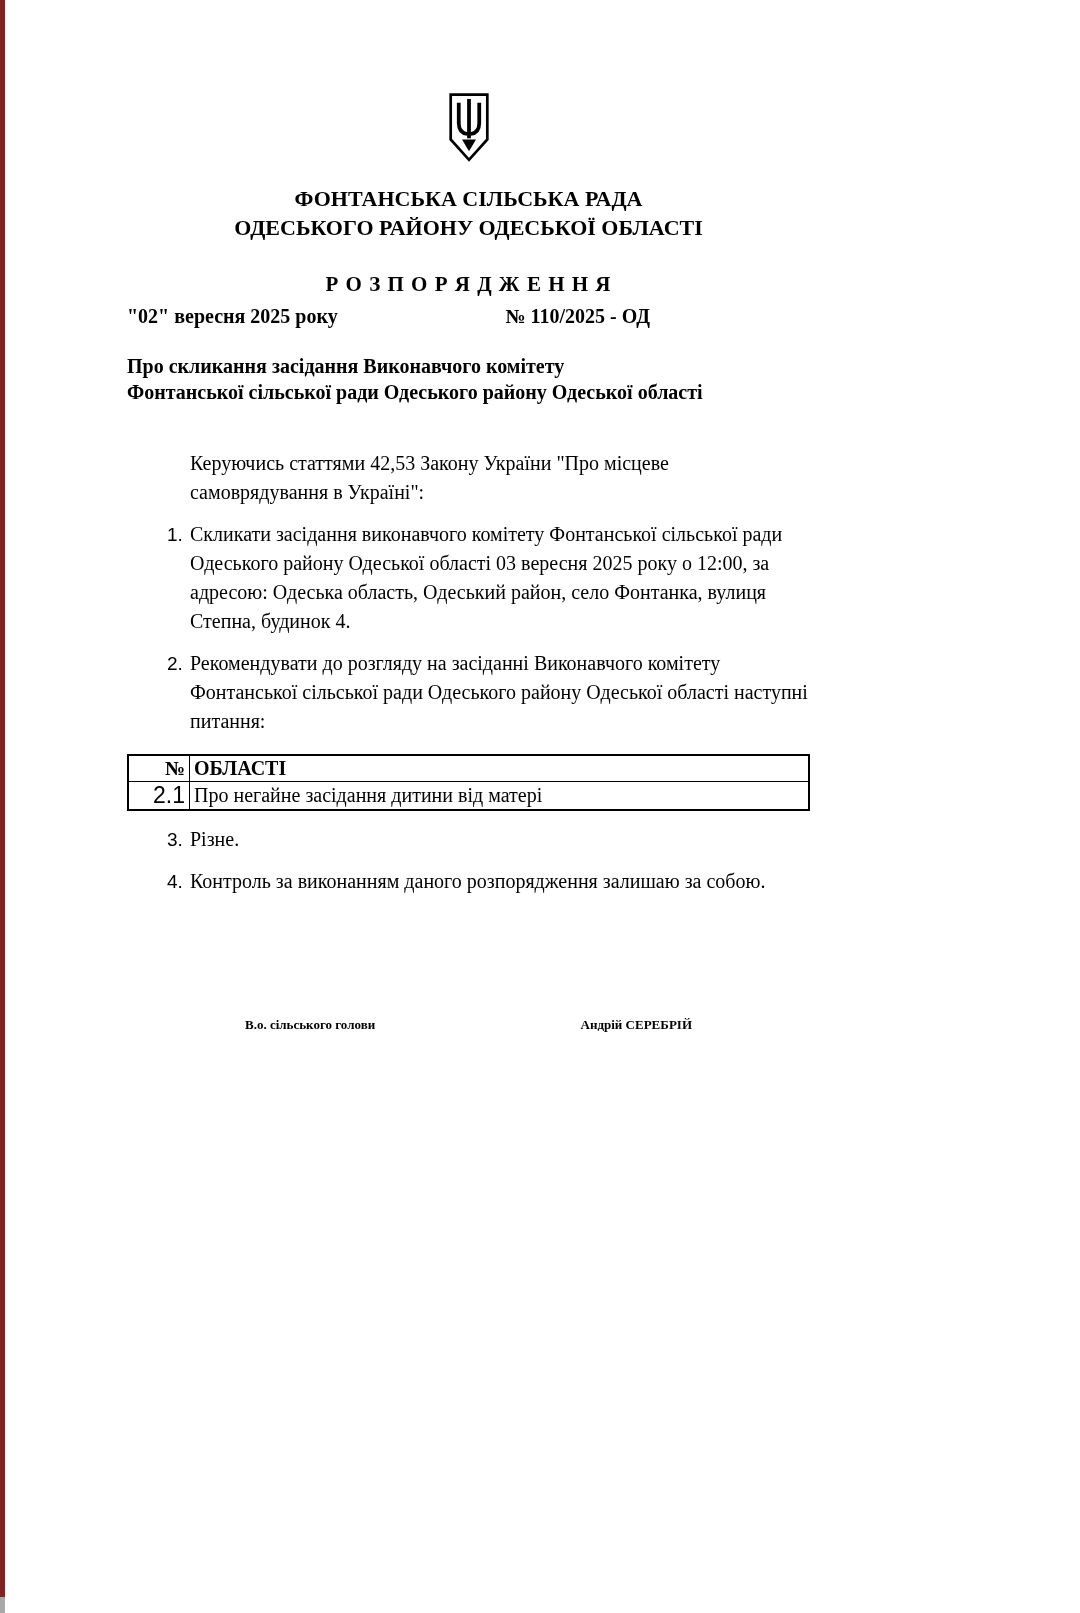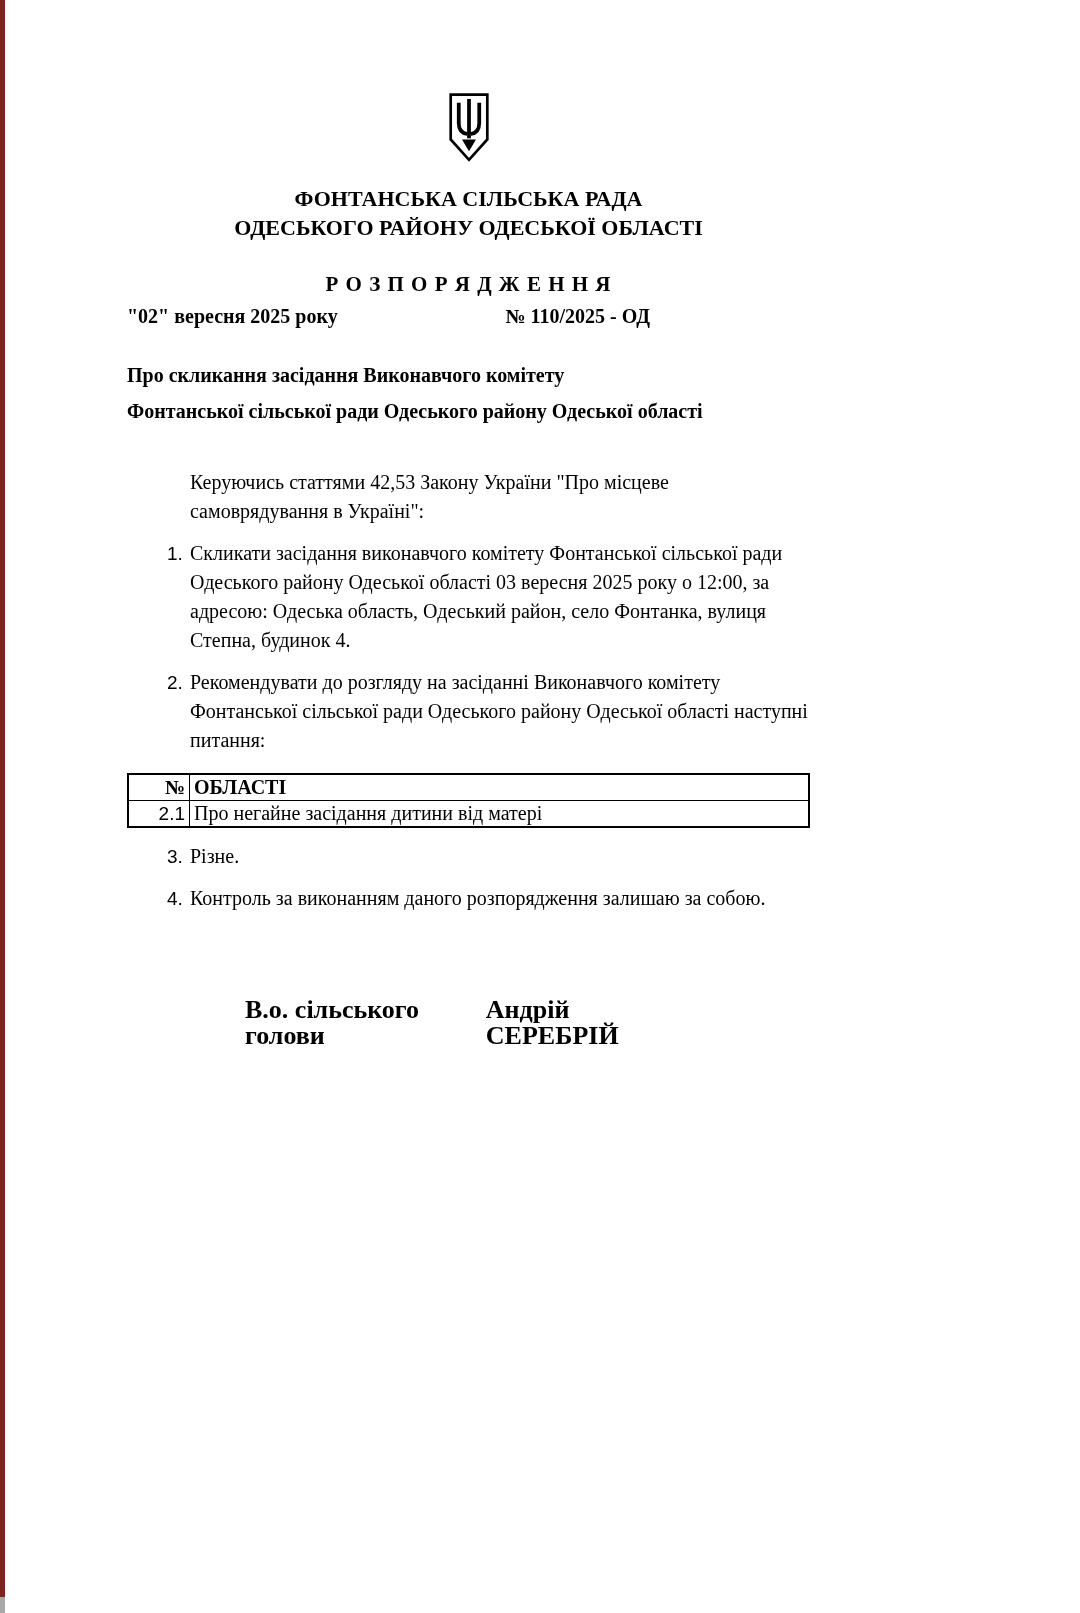--- a/index.html
+++ b/index.html
@@ -28,22 +28,22 @@
     letter-spacing:1px;
   }
 
   .date-row{
     margin-top:4px; margin-right:160px;
     display:flex; justify-content:space-between;
     font-weight:bold; font-size:20px; line-height:28px;
   }
 
   .subject{ font-weight:bold; font-size:20px; line-height:26px; }
-  .subject-1{margin-top:32px;}
-  .subject-2{margin-top:10px;}
+  .subject-1{margin-top:23px;}
+  .subject-2{}
 
   .preamble{
     margin-top:44px; padding-left:63px;
     font-size:20px; line-height:29px;
   }
 
   .item{ position:relative; padding-left:63px; margin-top:13px;
          font-size:20px; line-height:29px; }
   .item .num{
     position:absolute; left:40px; top:0;
@@ -54,29 +54,29 @@
     margin-top:18px; width:100%;
     border-collapse:collapse; border:2px solid #000;
     font-size:20px;
   }
   table.qtable th, table.qtable td{
     border:1px solid #000; padding:0 4px; height:25px; vertical-align:middle;
   }
   table.qtable .col-num{ width:52px; text-align:right; }
   table.qtable th{ font-weight:bold; text-align:left; }
   table.qtable td.col-num{
-    font-family:"Liberation Sans", sans-serif; font-size:19px; font-weight:normal;
+    font-family:"Liberation Sans", sans-serif; font-size:23px; font-weight:normal;
   }
 
   .after-table{margin-top:14px;}
 
   .signature-row{
-    margin-top:84px; padding:0 118px 0 118px;
+    margin-top:116px; padding:0 118px 0 118px;
     display:flex; justify-content:space-between;
-    font-weight:bold; font-size:26px; line-height:26px;
+    font-weight:bold; font-size:13px; line-height:26px;
   }
 </style>
 </head>
 <body>
 
 <div class="page">
 
   <div class="edge-strip"></div>
   <div class="edge-strip-tail"></div>
 

